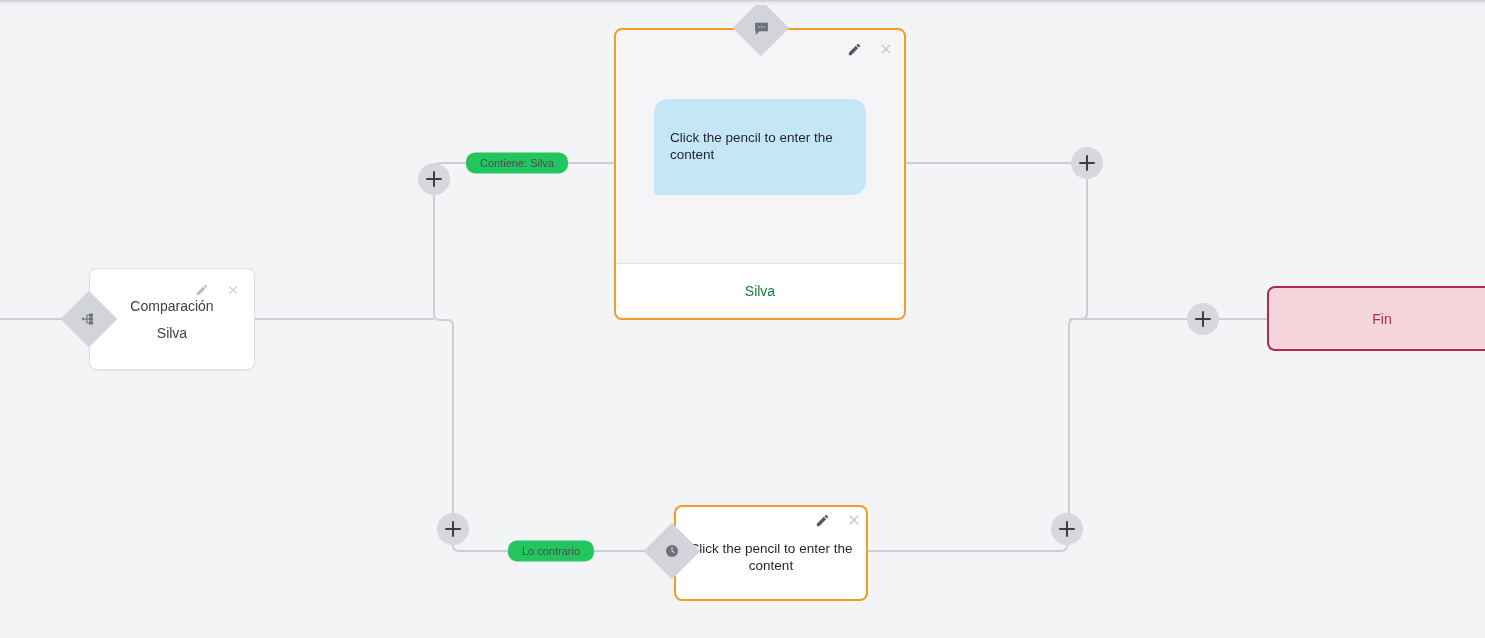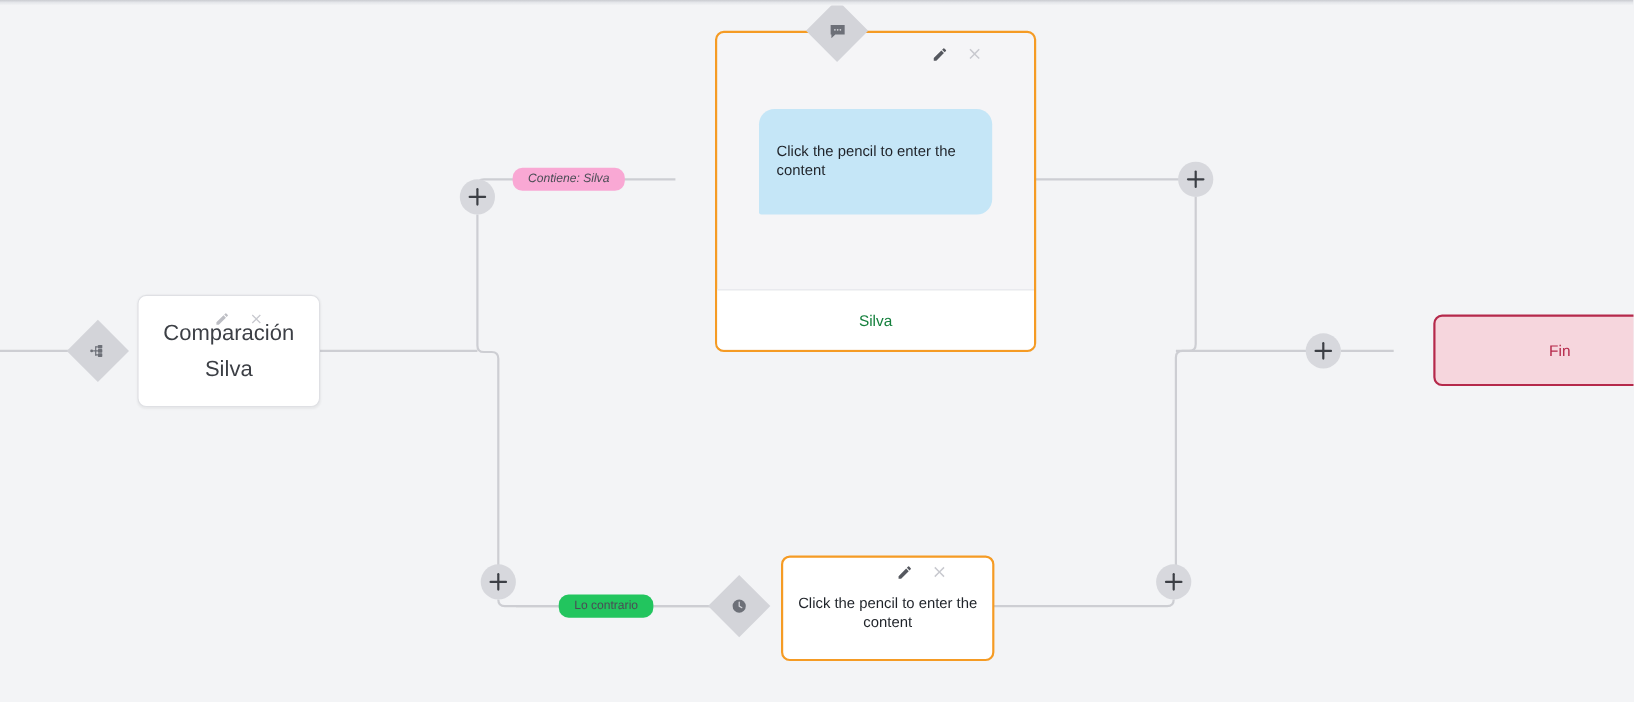--- a/index.html
+++ b/index.html
@@ -83,21 +83,21 @@
     z-index: 14;
     transform: translate(-50%, -50%);
     padding: 5px 14px;
     border-radius: 9px;
     font-size: 11px;
     color: #4a4d55;
     white-space: nowrap;
     line-height: 1;
     cursor: pointer;
   }
-  .edge-label.grey  { background: #f9a8d4; font-style: italic; }
+  .edge-label.grey  { background: #22c55e; }
   .edge-label.white { background: #22c55e; }
 
   
   .badge {
     position: absolute;
     width: 40px;
     height: 40px;
     margin-left: -20px;
     margin-top: -20px;
     background: #d3d4d9;
@@ -117,21 +117,20 @@
     height: 20px;
   }
 
   
   .node {
     position: absolute;
     box-sizing: border-box;
     z-index: 10;
     border-radius: 8px;
     cursor: pointer;
-    margin-left: 36px;
   }
 
   
   #node-message {
     left: 614px;
     top: 28px;
     width: 292px;
     height: 292px;
     border: 2px solid #f59b24;
     background: #f5f5f7;
@@ -201,21 +200,21 @@
     border: 1px solid #dfe0e4;
     background: #ffffff;
     display: flex;
     flex-direction: column;
     align-items: center;
     justify-content: center;
     gap: 13px;
     box-shadow: 0 1px 2px rgba(20,22,28,.05);
   }
   #node-comparison .line {
-    font-size: 20px;
+    font-size: 14px;
     color: #3c3f45;
     line-height: 1;
   }
 
   
   #node-end {
     left: 1267px;
     top: 286px;
     width: 230px;
     height: 65px;

